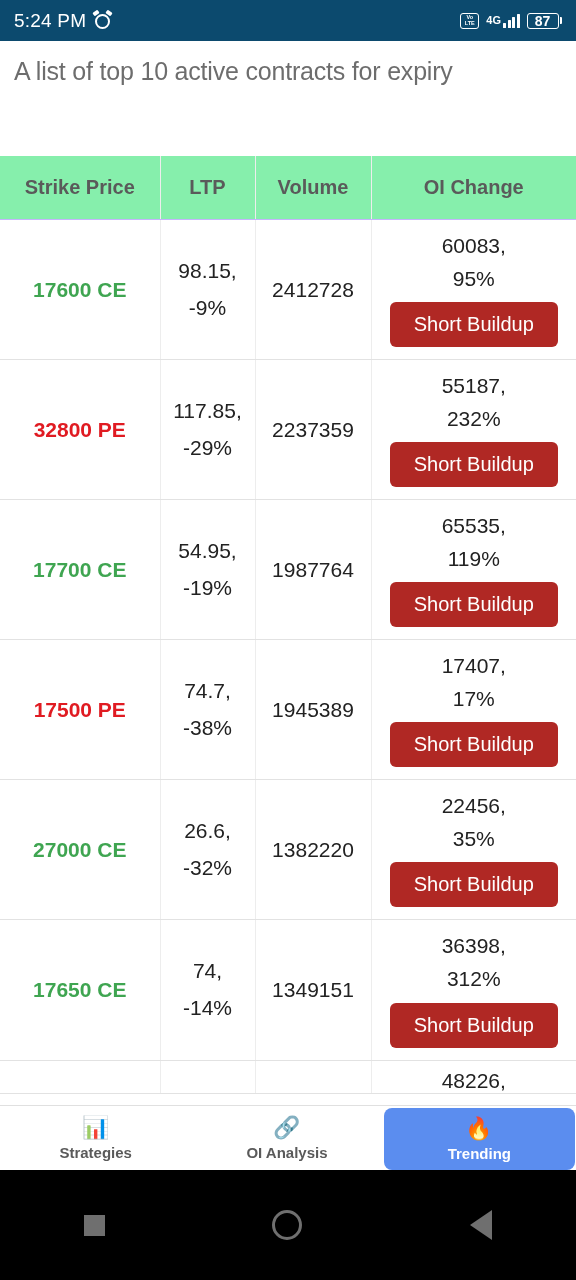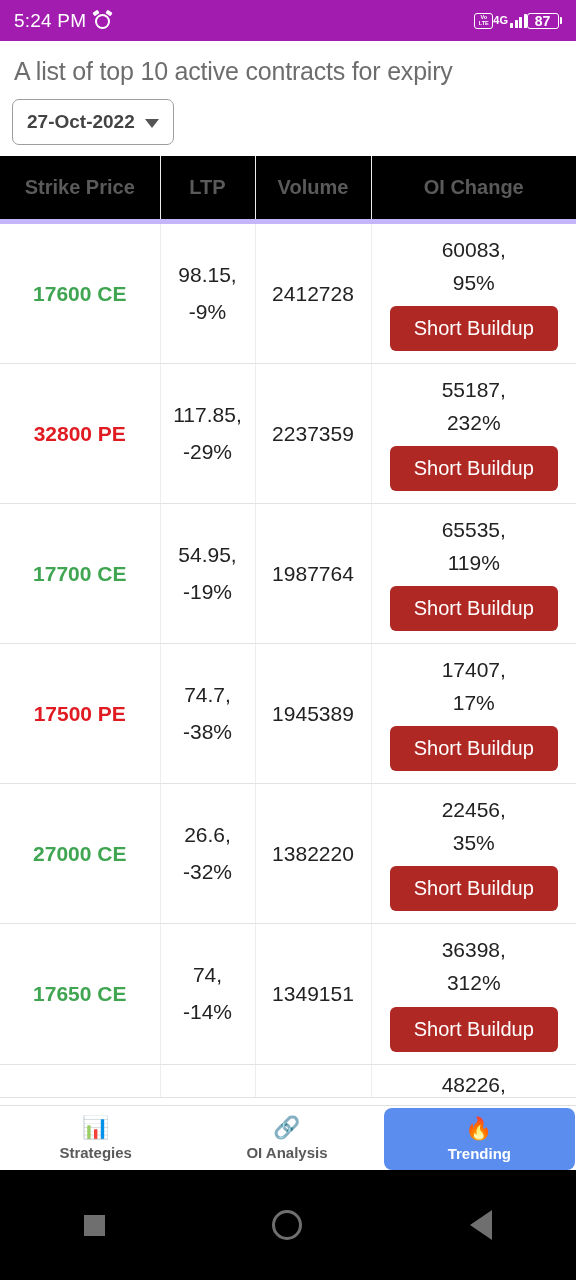--- a/index.html
+++ b/index.html
@@ -6,27 +6,27 @@
   html, body {
     width: 576px; height: 1280px;
     background: #ffffff;
     font-family: "Liberation Sans", sans-serif;
     overflow: hidden;
   }
   .phone { position: relative; width: 576px; height: 1280px; background:#fff; }
 
   
   .statusbar {
-    height: 41px; background: #a21caf;
+    height: 41px; background: #0c4a6e;
     display: flex; align-items: center; justify-content: space-between;
     padding: 0 14px; color: #fff;
   }
   .sb-left { display: flex; align-items: center; gap: 7px; }
   .sb-time { font-size: 19px; font-weight: 500; letter-spacing: .2px; }
-  .sb-right { display: flex; align-items: center; }
+  .sb-right { display: flex; align-items: center; gap: 7px; }
   .alarm-ico { width: 19px; height: 19px; position: relative; }
   .alarm-ico .face {
     position:absolute; left:2px; top:3px; width:15px; height:15px;
     border:2px solid #fff; border-radius:50%;
   }
   .alarm-ico .ear { position:absolute; width:6px; height:4px; background:#fff; top:0; transform: rotate(-35deg); border-radius:1px;}
   .alarm-ico .ear.r { right:0; transform: rotate(35deg); }
   .volte {
     border:1.6px solid #fff; border-radius:3px; width:19px; height:16px;
     display:flex; flex-direction:column; align-items:center; justify-content:center;
@@ -63,22 +63,22 @@
     border-top:9px solid #555; margin-top:2px;
   }
 
   
   .table-wrap { position:absolute; top:156px; left:0; right:0; bottom:110px; overflow:hidden; }
   table { width:576px; border-collapse: collapse; table-layout: fixed; }
   col.c1 { width:160px } col.c2 { width:95px } col.c3 { width:116px } col.c4 { width:205px }
   thead th {
     font-size:20px; font-weight:700; color:#5a5a5a;
     padding: 20px 4px; text-align:center;
-    border-bottom:5px solid #c4b5fd; border-right:1px solid #ededed;
-    background:#000000;
+    border-bottom:1px solid #c4b5fd; border-right:1px solid #ededed;
+    background:#86efac;
   }
   thead th:last-child { border-right:none; }
   tbody td {
     border-bottom:1px solid #e2e2e2; border-right:1px solid #ededed;
     text-align:center; vertical-align:middle;
     padding:10px 0; color:#222; font-size:21px;
   }
   tbody td:last-child { border-right:none; }
   .strike { font-size:21px; font-weight:700; }
   .strike.ce { color:#3fa551; }
@@ -144,26 +144,20 @@
       </span>
       <span class="batt">
         <span class="batt-body">87</span>
         <span class="batt-cap"></span>
       </span>
     </div>
   </div>
 
   <div class="title">A list of top 10 active contracts for expiry</div>
 
-  <div class="dd-row">
-    <div class="dropdown">
-      <span>27-Oct-2022</span>
-      <span class="caret"></span>
-    </div>
-  </div>
 
   <div class="table-wrap">
     <table>
       <colgroup>
           <col class="c1">
           <col class="c2">
           <col class="c3">
           <col class="c4">
         </colgroup>
       <thead>

